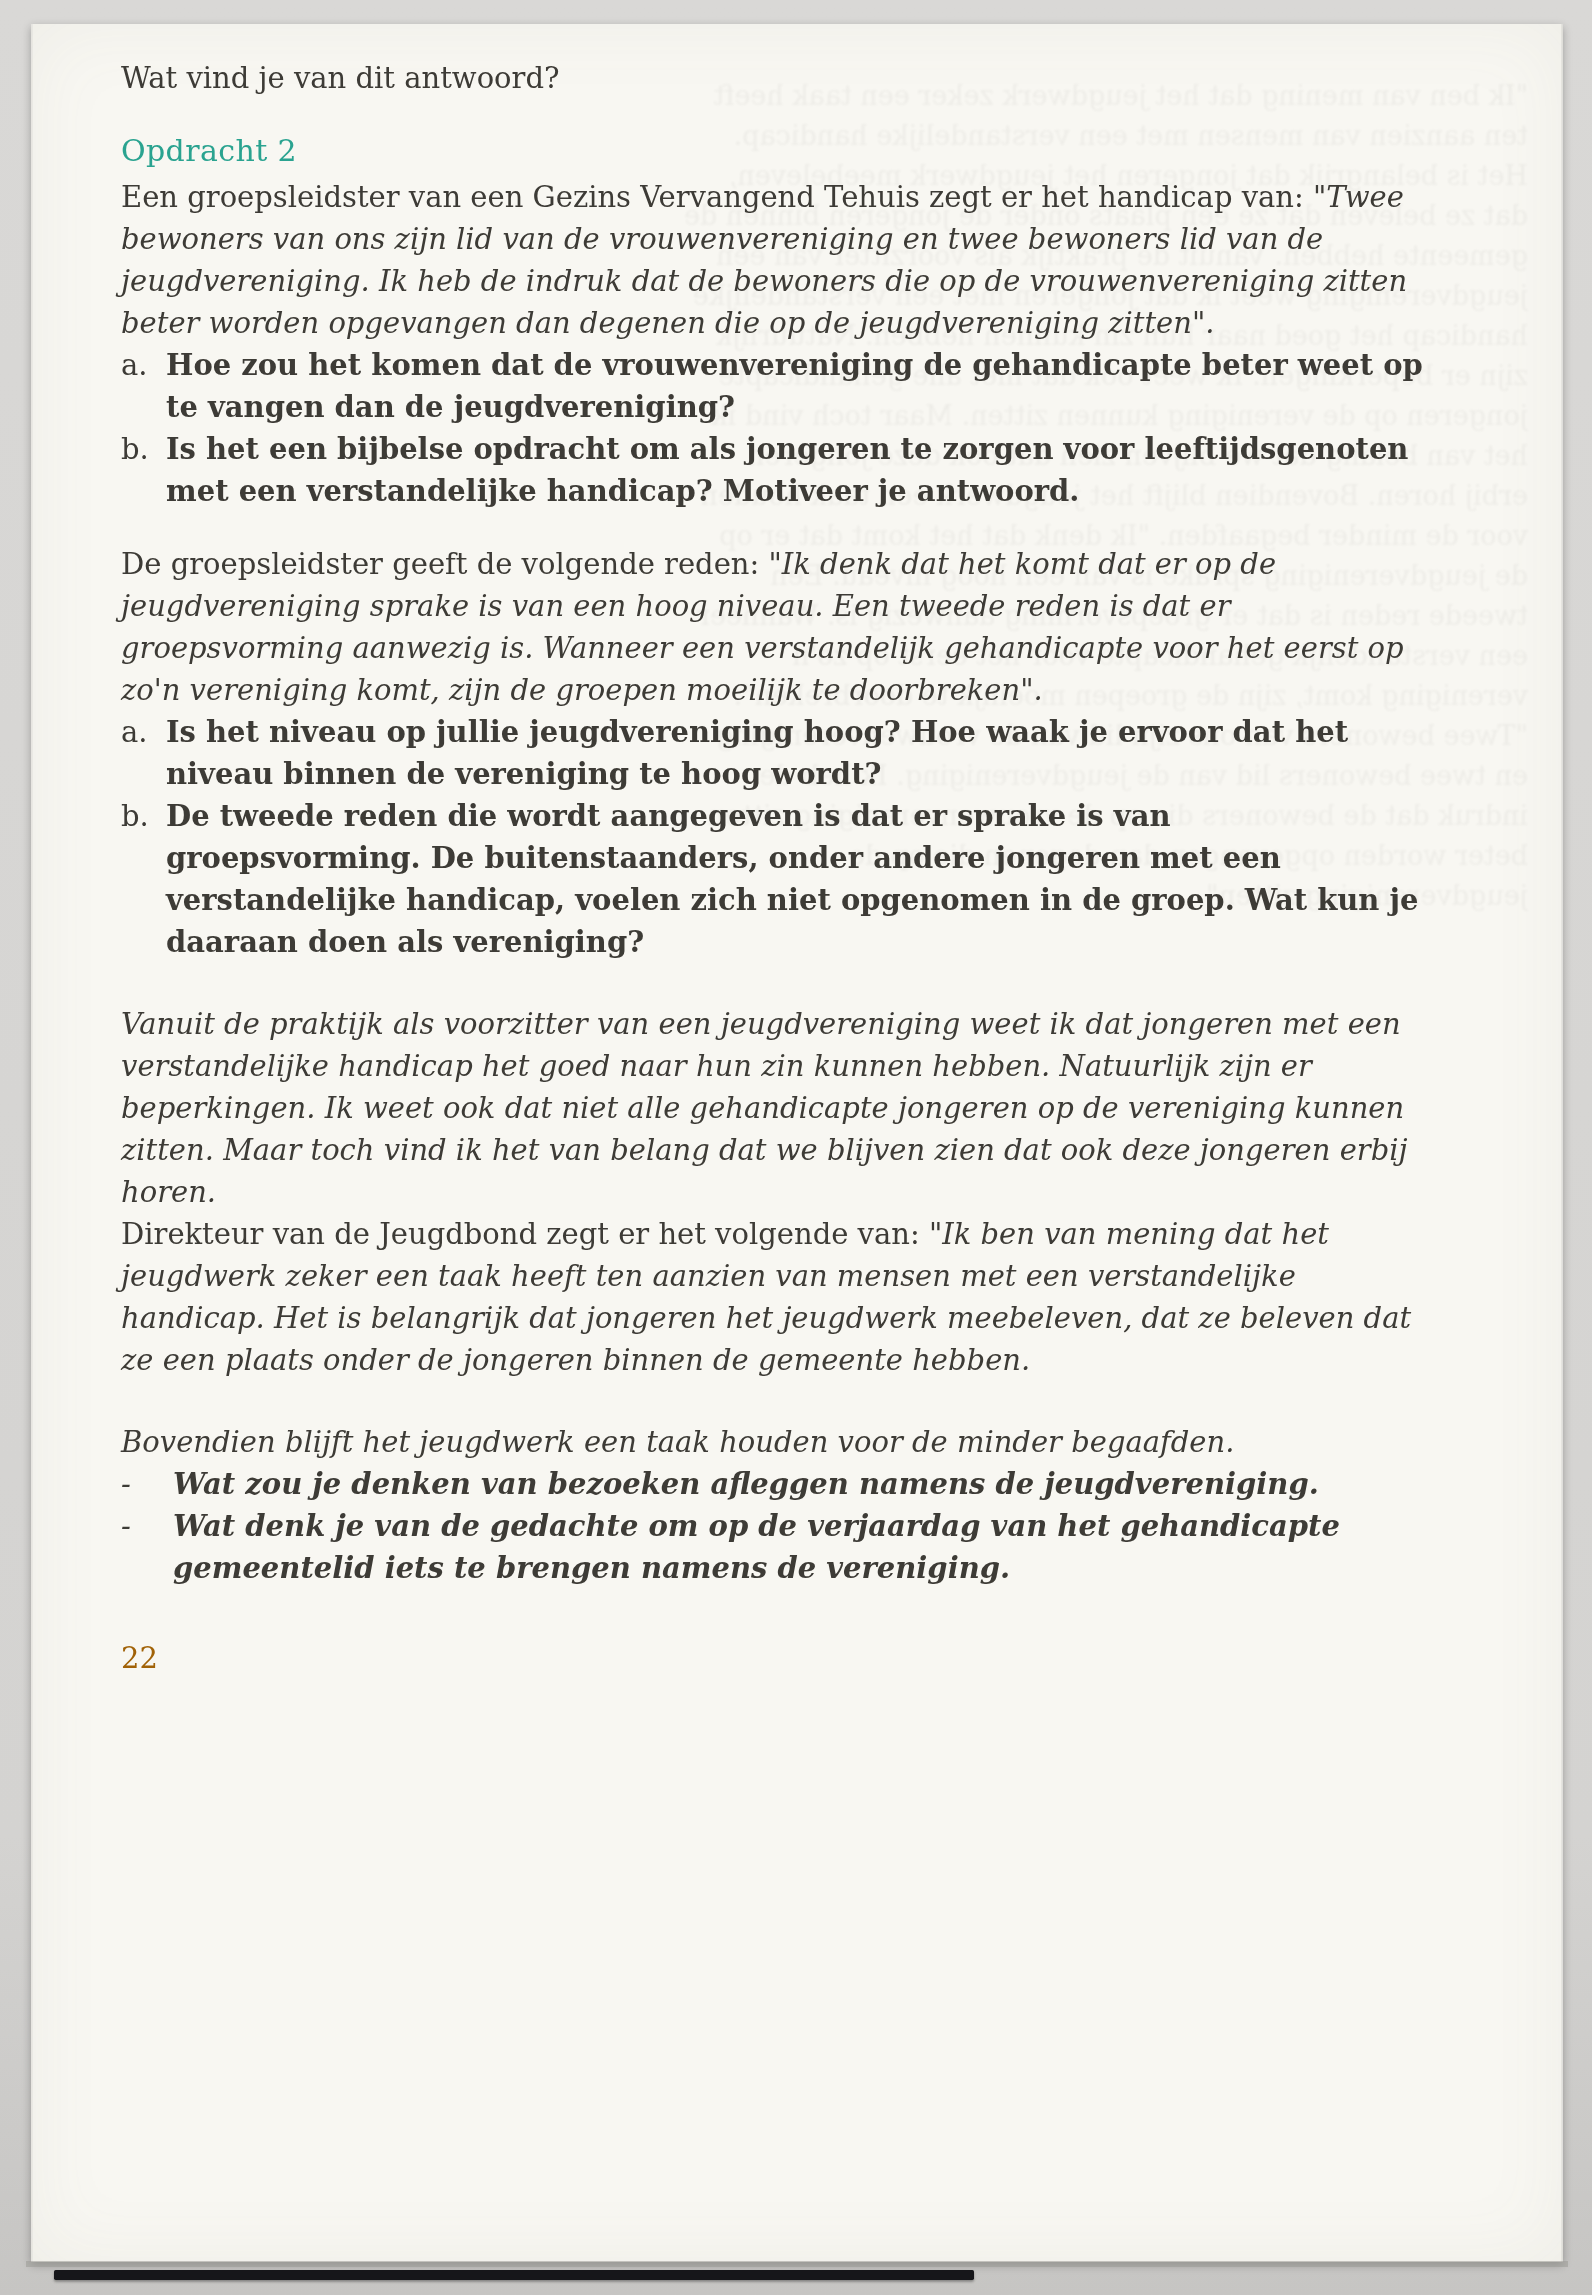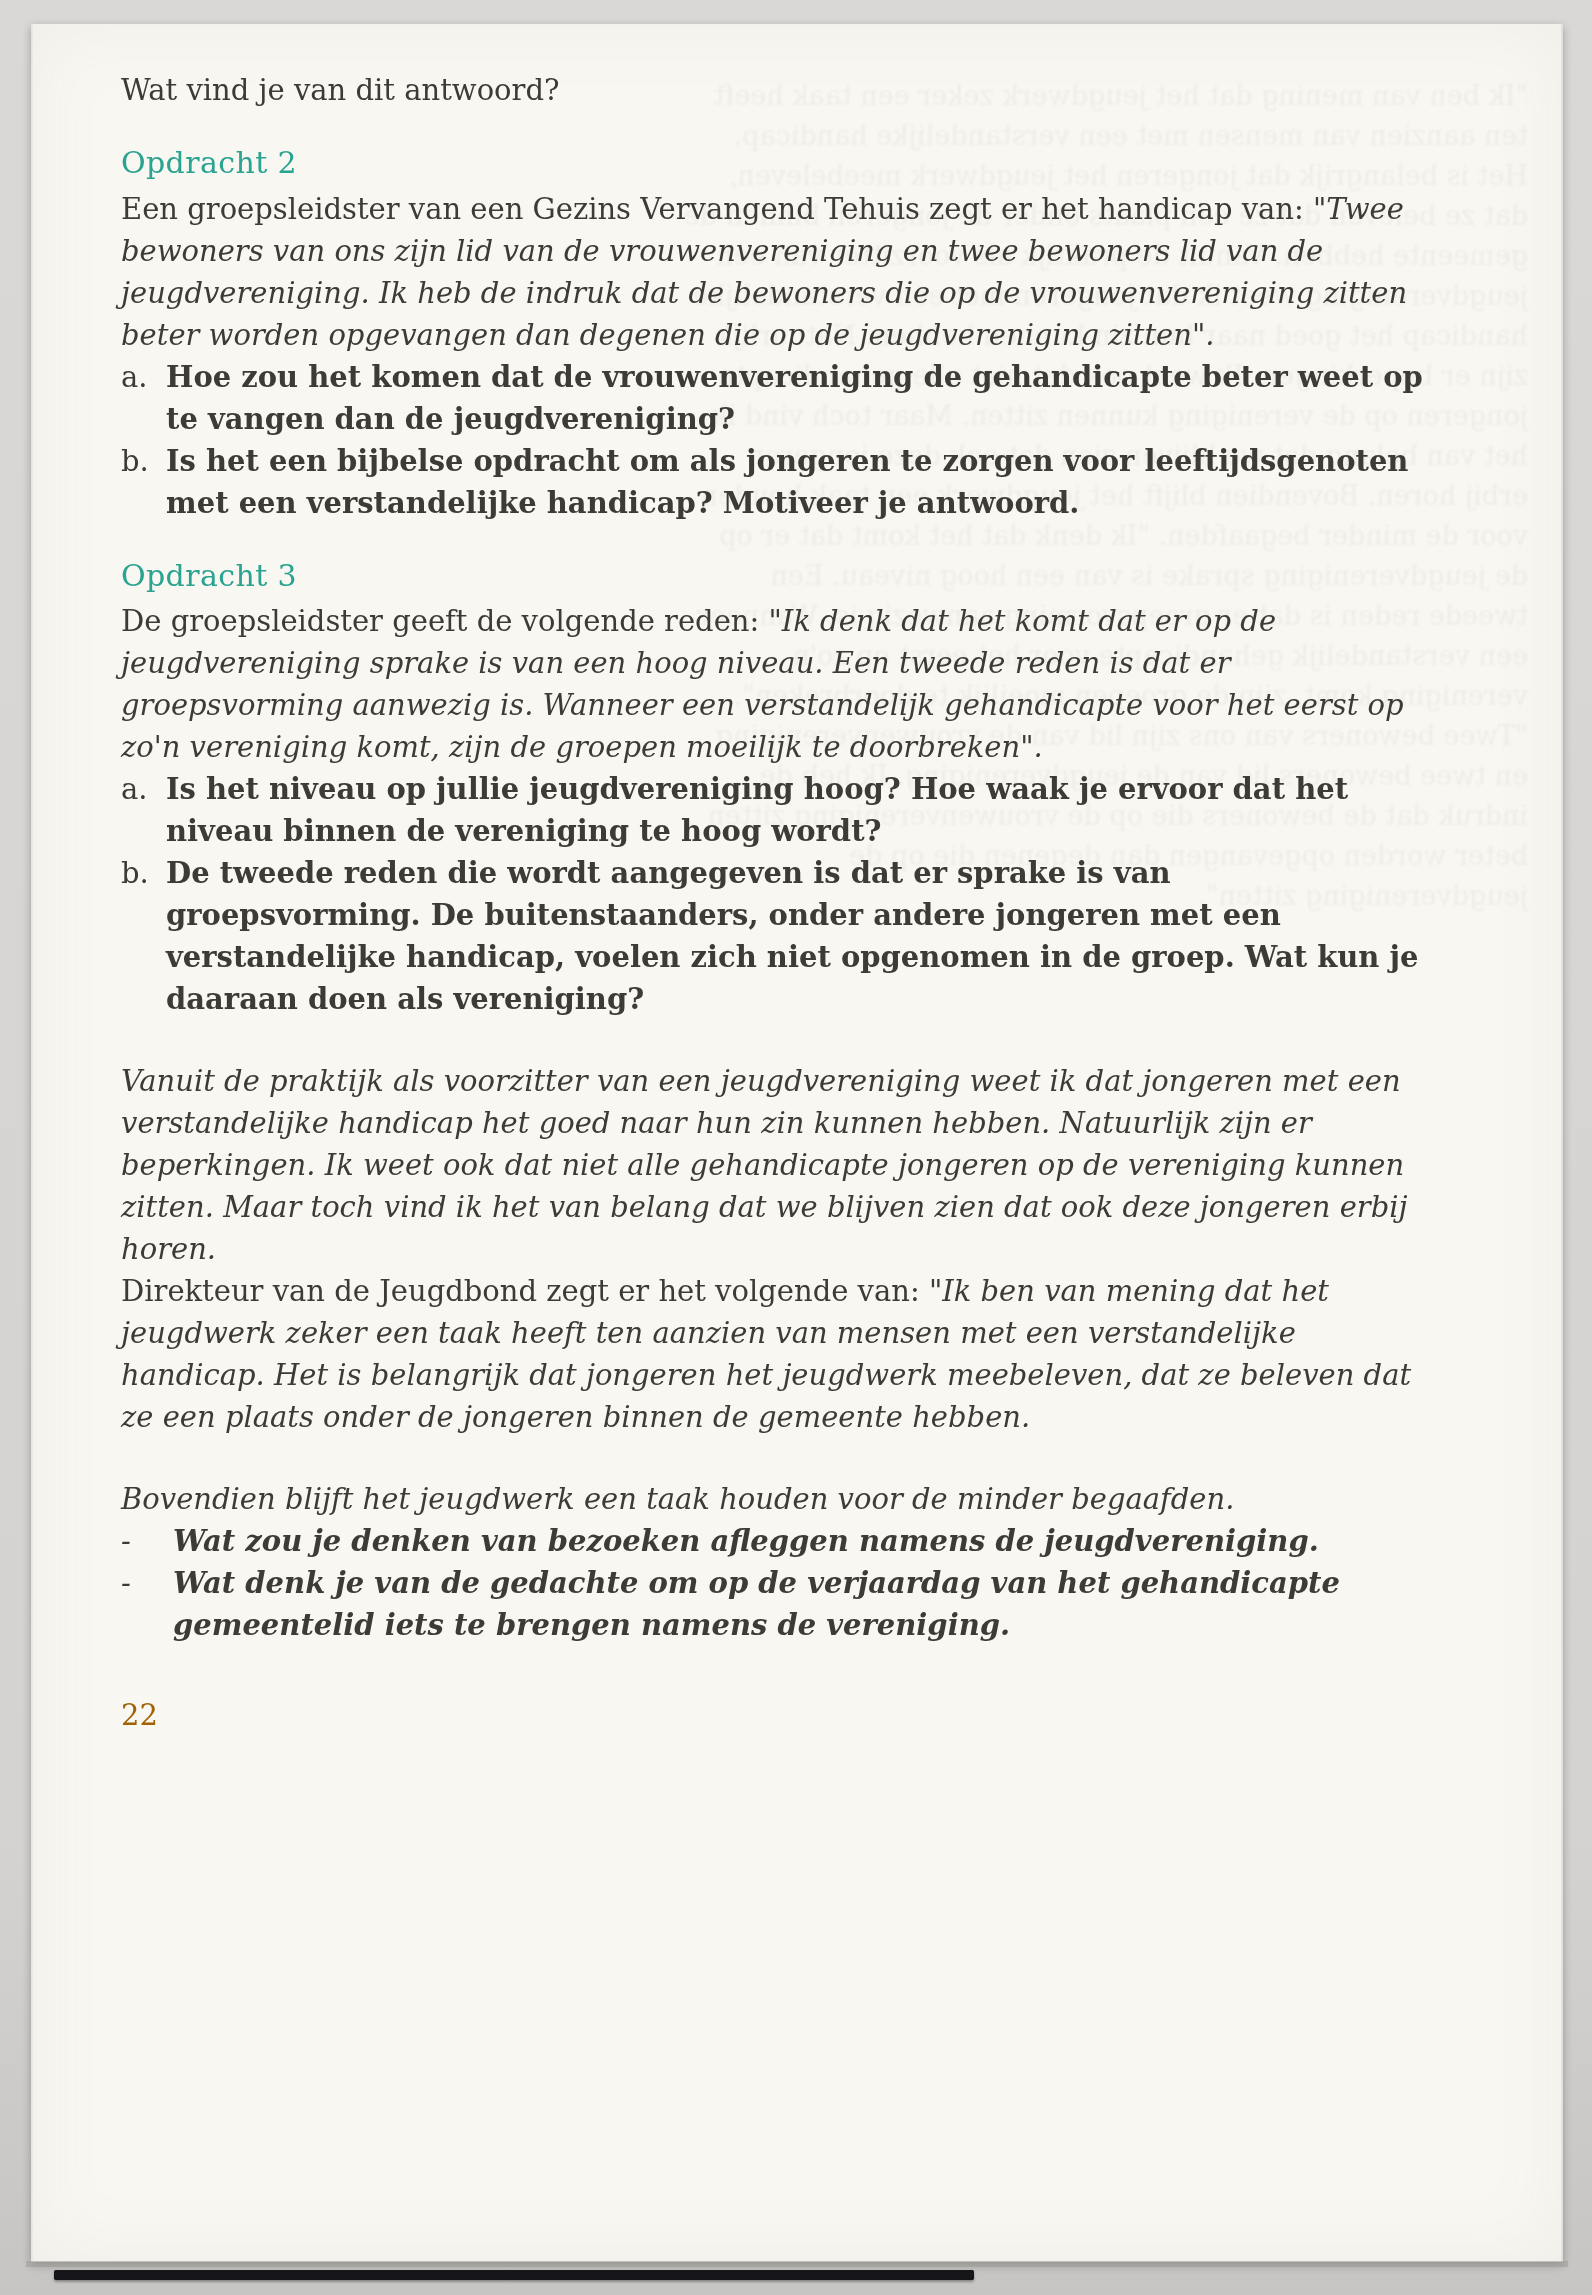--- a/index.html
+++ b/index.html
@@ -47,21 +47,21 @@
   .content {
     position: absolute;
     left: 90px;
     right: 128px;
     top: 29px;
     color: #3d3b36;
     font-size: 29px;
     line-height: 42px;
   }
   .intro {
-    margin: 16px 0 21px 0;
+    margin: 4px 0 21px 0;
   }
   .section { margin-top: 31px; }
   .heading {
     margin: 0 0 3.5px 0;
     font-size: 30px;
     line-height: 42px;
     font-weight: normal;
     color: #2aa390;
     letter-spacing: 0.4px;
   }
@@ -120,21 +120,20 @@
           <span class="marker">a.</span>
           <span class="itext">Hoe zou het komen dat de vrouwenvereniging de gehandicapte beter weet op te vangen dan de jeugdvereniging?</span>
         </div>
         <div class="item">
           <span class="marker">b.</span>
           <span class="itext">Is het een bijbelse opdracht om als jongeren te zorgen voor leeftijdsgenoten met een verstandelijke handicap? Motiveer je antwoord.</span>
         </div>
       </section>
 
       <section class="section">
-        <h2 class="heading">Opdracht 3</h2>
         <p class="para"><span>De groepsleidster geeft de volgende reden: </span><span class="it">"Ik denk dat het komt dat er op de jeugdvereniging sprake is van een hoog niveau. Een tweede reden is dat er groepsvorming aanwezig is. Wanneer een verstandelijk gehandicapte voor het eerst op zo'n vereniging komt, zijn de groepen moeilijk te doorbreken".</span></p>
         <div class="item">
           <span class="marker">a.</span>
           <span class="itext">Is het niveau op jullie jeugdvereniging hoog? Hoe waak je ervoor dat het niveau binnen de vereniging te hoog wordt?</span>
         </div>
         <div class="item">
           <span class="marker">b.</span>
           <span class="itext">De tweede reden die wordt aangegeven is dat er sprake is van groepsvorming. De buitenstaanders, onder andere jongeren met een verstandelijke handicap, voelen zich niet opgenomen in de groep. Wat kun je daaraan doen als vereniging?</span>
         </div>
       </section>

